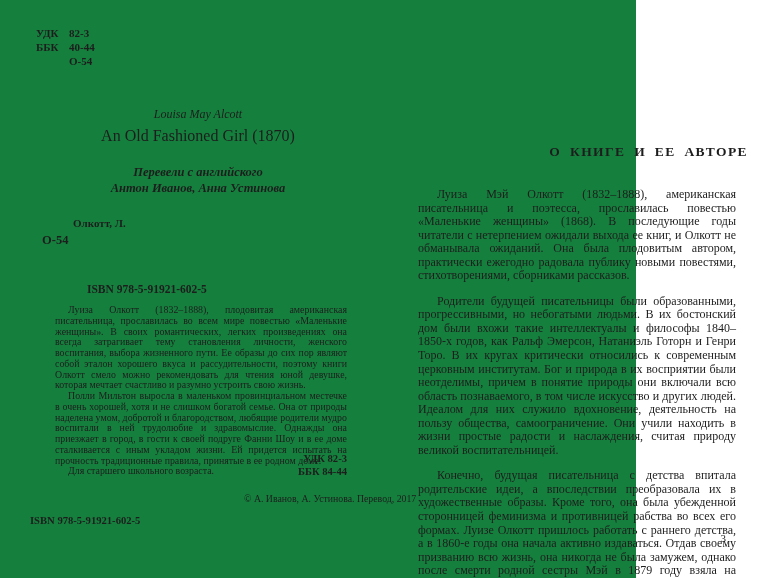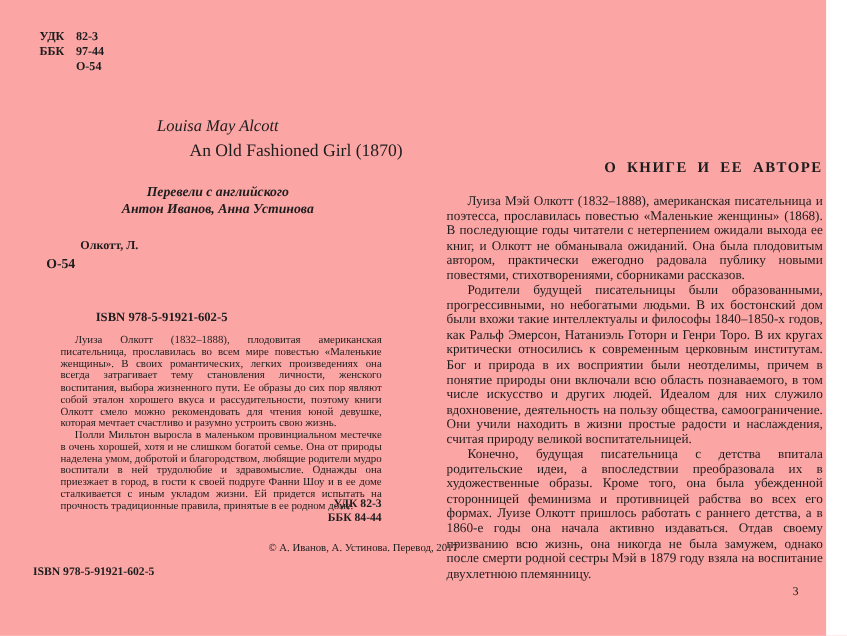--- a/index.html
+++ b/index.html
@@ -3,31 +3,31 @@
 <meta charset="utf-8">
 <style>
   html, body { margin: 0; padding: 0; }
   body {
     width: 770px; height: 578px;
     background: #ffffff;
     font-family: "Liberation Serif", "DejaVu Serif", serif;
     color: #1d1d1d;
     overflow: hidden;
   }
-  .spread { position: relative; width: 751px; height: 578px; background: #fca5a5; text-decoration: underline; }
+  .spread { position: relative; width: 636px; height: 578px; background: #15803d; text-decoration: underline; }
 
   
   .udk-top { position: absolute; left: 36px; top: 26px; font-weight: bold; font-size: 11px; line-height: 14px; }
   .udk-top .row { white-space: nowrap; }
   .udk-top .lbl { display: inline-block; width: 33px; }
   .udk-top .val { display: inline-block; }
 
   .title-block { position: absolute; left: 30px; top: 107px; width: 336px; text-align: center; }
-  .orig-author { font-style: italic; font-size: 15px; }
-  .orig-title  { font-size: 16px; margin-top: 5px; text-align: right; }
+  .orig-author { font-style: italic; font-size: 12px; }
+  .orig-title  { font-size: 16px; margin-top: 5px; }
   .translators { margin-top: 19px; font-weight: bold; font-style: italic; font-size: 12.5px; line-height: 16px; }
 
   .catalog-author { position: absolute; left: 73px; top: 217px; font-weight: bold; font-size: 11px; }
   .index-code { position: absolute; left: 42px; top: 233px; font-weight: bold; font-size: 12.5px; }
   .catalog-desc { position: absolute; left: 70px; top: 233px; width: 277px;
     font-size: 12.3px; line-height: 14.7px; text-align: justify; text-indent: 17px; hyphens: auto; }
   .catalog-isbn { position: absolute; left: 87px; top: 283px; font-weight: bold; font-size: 11.5px; }
 
   .annotation { position: absolute; left: 55px; top: 305px; width: 292px;
     font-size: 9.9px; line-height: 10.75px; text-align: justify; hyphens: auto; }
@@ -37,34 +37,34 @@
     font-weight: bold; font-size: 10.6px; line-height: 12.5px; }
 
   .copyright { position: absolute; left: 196px; top: 493px; font-size: 9.8px; line-height: 11.3px; margin-left: 48px; }
   .isbn-bottom { position: absolute; left: 30px; top: 515px; font-weight: bold; font-size: 10.6px; }
 
   
   .rp-heading { position: absolute; left: 405px; top: 144px; width: 343px; text-align: right;
     font-weight: bold; font-size: 13.5px; letter-spacing: 1.4px; word-spacing: 4px; }
   .rp-body { position: absolute; left: 406px; top: 176px; width: 342px;
     font-size: 12px; line-height: 13.55px; text-align: justify; hyphens: auto; }
-  .rp-body p { margin: 0; text-indent: 19px; }
+  .rp-body p { margin: 12px; text-indent: 19px; }
   .page-number { position: absolute; left: 406px; top: 532px; width: 320px; text-align: right; font-size: 11px; }
 </style>
 </head>
 <body>
 
 <div class="spread">
 
   <div class="udk-top">
     <div class="row">
       <span class="lbl">УДК</span><span class="val">82-3</span>
     </div>
     <div class="row">
-      <span class="lbl">ББК</span><span class="val">97-44</span>
+      <span class="lbl">ББК</span><span class="val">40-44</span>
     </div>
     <div class="row">
       <span class="lbl"></span><span class="val">О-54</span>
     </div>
   </div>
 
   <div class="title-block">
     <div class="orig-author" lang="en">Louisa May Alcott</div>
     <div class="orig-title" lang="en">An Old Fashioned Girl (1870)</div>
     <div class="translators">
@@ -73,20 +73,21 @@
     </div>
   </div>
 
   <div class="catalog-author">Олкотт, Л.</div>
   <div class="index-code">О-54</div>
   <div class="catalog-isbn">ISBN 978-5-91921-602-5</div>
 
   <div class="annotation">
     <p>Луиза Олкотт (1832–1888), плодовитая американская писательница, прославилась во всем мире повестью «Маленькие женщины». В своих романтических, легких произведениях она всегда затрагивает тему становления личности, женского воспитания, выбора жизненного пути. Ее образы до сих пор являют собой эталон хорошего вкуса и рассудительности, поэтому книги Олкотт смело можно рекомендовать для чтения юной девушке, которая мечтает счастливо и разумно устроить свою жизнь.</p>
     <p>Полли Мильтон выросла в маленьком провинциальном местечке в очень хорошей, хотя и не слишком богатой семье. Она от природы наделена умом, добротой и благородством, любящие родители мудро воспитали в ней трудолюбие и здравомыслие. Однажды она приезжает в город, в гости к своей подруге Фанни Шоу и в ее доме сталкивается с иным укладом жизни. Ей придется испытать на прочность традиционные правила, принятые в ее родном доме.</p>
+    <p>Для старшего школьного возраста.</p>
   </div>
 
   <div class="udk-bottom">
     <div>УДК 82-3</div>
     <div>ББК 84-44</div>
   </div>
 
   <div class="copyright">
     <div>© А. Иванов, А. Устинова. Перевод, 2017</div>
   </div>

